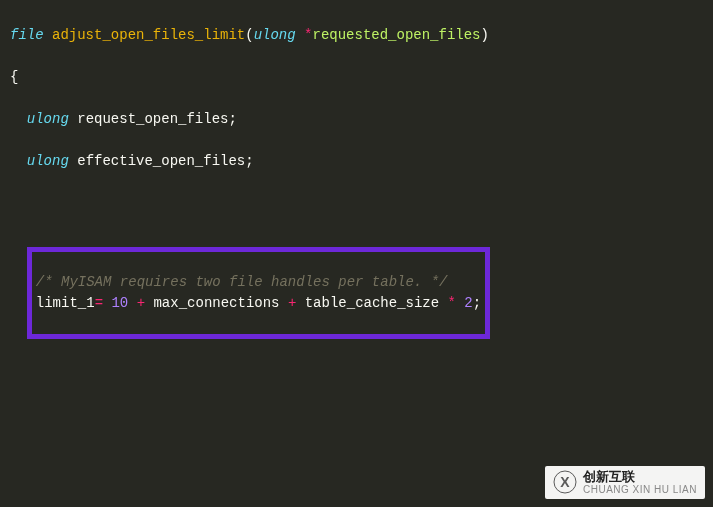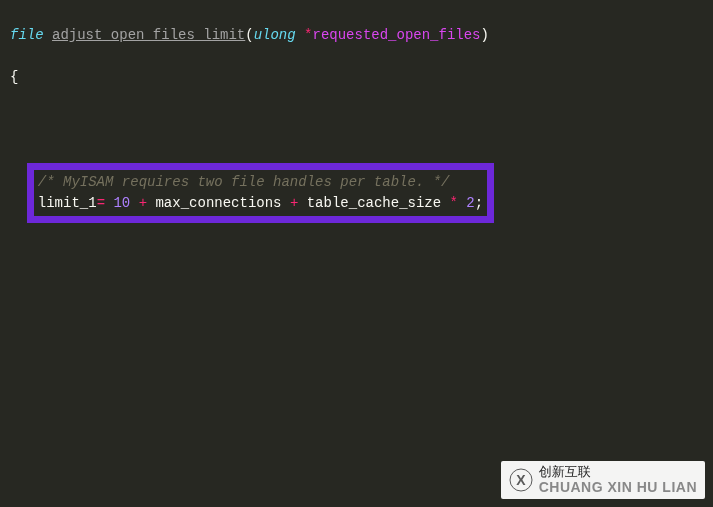--- a/index.html
+++ b/index.html
@@ -16,32 +16,32 @@
       width: 713px;
       height: 507px;
       overflow: hidden;
       position: relative;
     }
     .code-container {
       padding: 4px 10px;
       white-space: pre;
     }
     .keyword-italic { color: #66d9ef; font-style: italic; }
-    .function-name { color: #a3a3a3; text-decoration: underline; }
+    .function-name { color: #eab308; }
     .type { color: #66d9ef; font-style: italic; }
-    .param { color: #d946ef; font-family: Liberation Mono, monospace; }
+    .param { color: #bef264; font-family: Liberation Mono, monospace; }
     .normal { color: #f8f8f2; }
     .number { color: #ae81ff; text-align: center; }
     .comment { color: #75715e; font-style: italic; }
     .operator { color: #f92672; }
     
     .red-box {
-      border: 7px solid #6d28d9;
+      border: 5px solid #6d28d9;
       display: inline-block;
-      padding: 2px 4px;
+      padding: 20px 4px;
       margin: 2px 0;
     }
     
     .line {
       display: block;
       min-height: 21px;
     }
     
     .watermark {
       position: absolute;
@@ -62,29 +62,31 @@
       height: 24px;
       display: flex;
       align-items: center;
       justify-content: center;
     }
     .watermark-text {
       display: flex;
       flex-direction: column;
       line-height: 1.1;
     }
-    .watermark-cn { font-size: 13px; font-weight: normal; color: #222; }
-    .watermark-en { font-size: 14px; color: #888; letter-spacing: 0.5px; font-weight: bold; }
+    .watermark-cn { font-size: 13px; font-weight: bold; color: #222; }
+    .watermark-en { font-size: 10px; color: #888; letter-spacing: 0.5px; }
   </style>
 </head>
 <body>
 
 <div class="code-container">
 <span class="line"><span class="keyword-italic">file</span> <span class="function-name">adjust_open_files_limit</span><span class="normal">(</span><span class="type">ulong</span> <span class="operator">*</span><span class="param">requested_open_files</span><span class="normal">)</span></span>
 <span class="line"><span class="normal">{</span></span>
+<span class="line">  <span class="type">ulong</span><span class="normal"> request_open_files;</span></span>
+<span class="line">  <span class="type">ulong</span><span class="normal"> effective_open_files;</span></span>
 <span class="line"></span>
 <span class="line" style="position:relative;">  <span class="red-box" style="position:relative; top:10px;"><span class="comment" style="display:block;">/* MyISAM requires two file handles per table. */</span><span class="normal">limit_1</span><span class="operator">=</span> <span class="number">10</span> <span class="operator">+</span> <span class="normal">max_connections</span> <span class="operator">+</span> <span class="normal">table_cache_size</span> <span class="operator">*</span> <span class="number">2</span><span class="normal">;</span></span></span>
 <span class="line"></span>
 <span class="line"></span>
 
 
 
 
 
 

